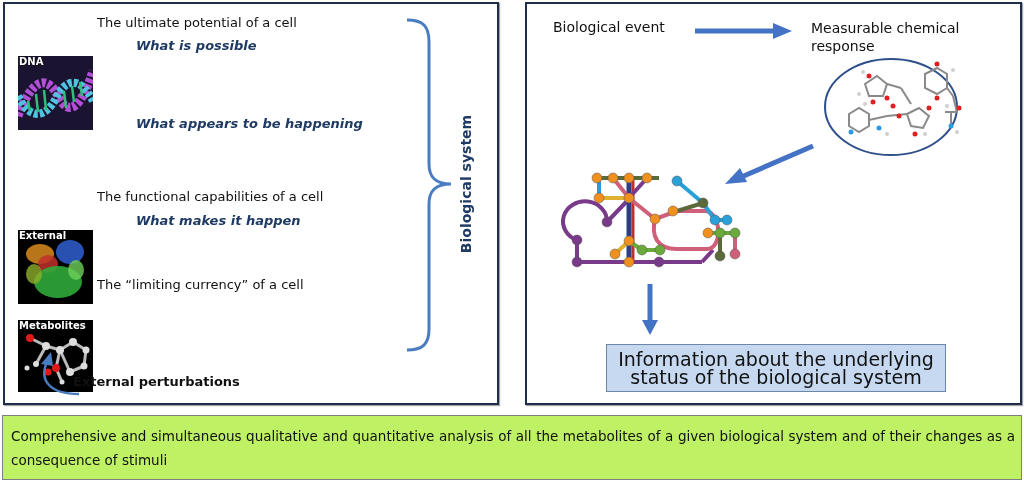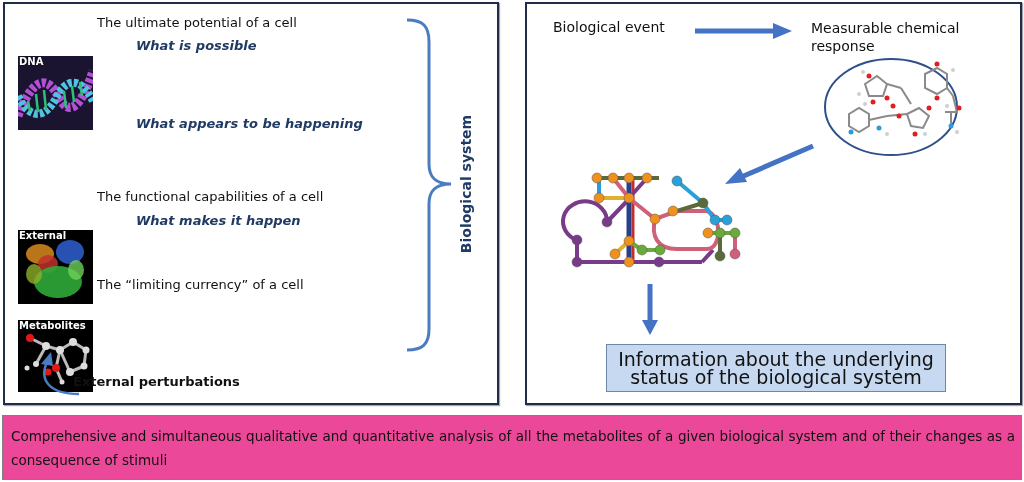--- a/index.html
+++ b/index.html
@@ -29,21 +29,21 @@
 
   #event-label { position:absolute; left:26px; top:15px; font-size:14px; color:#111; white-space:nowrap; }
   #response-label { position:absolute; left:284px; top:15px; font-size:14px; color:#111; line-height:18px; width:200px; }
   #overlay-svg { position:absolute; left:0; top:0; }
 
   #info-box { position:absolute; left:79px; top:340px; width:340px; height:48px; box-sizing:border-box;
            background:#c6d9f0; border:1px solid #6d87a8; text-align:center; font-size:19px;
            line-height:18px; padding-top:5px; color:#111; }
 
   #definition-box { position:absolute; left:2px; top:415px; width:1020px; height:65px; box-sizing:border-box;
-           background:#ec4899; border:1px solid #7f7f7f; padding:8px 6px 0 8px;
+           background:#bef264; border:1px solid #7f7f7f; padding:8px 6px 0 8px;
            font-size:13.5px; line-height:24px; color:#111; text-align:justify; text-align-last:left; }
 </style>
 </head>
 <body>
 
 <div class="panel" id="left-panel">
 
   <div class="omics-img" style="top:8px;">
     <svg width="75" height="74" viewBox="0 0 75 74">
       <rect width="75" height="74" fill="#1b1430"></rect>

